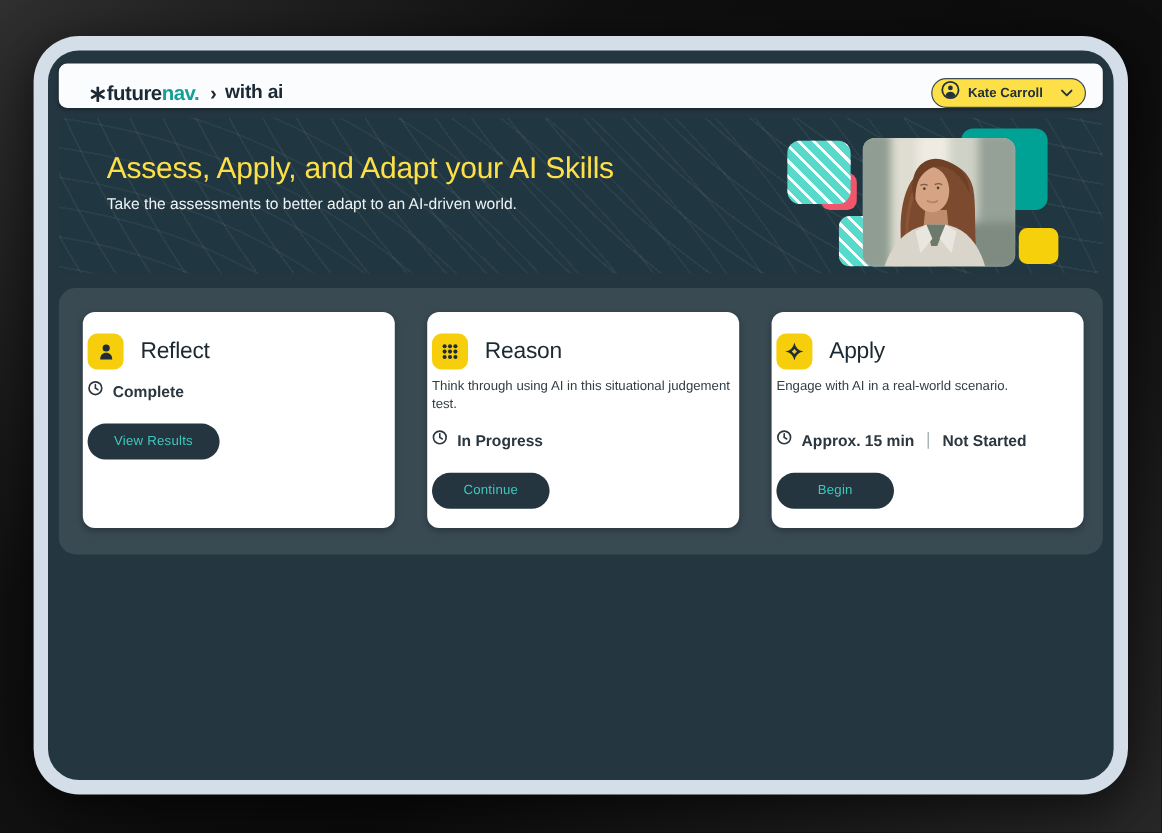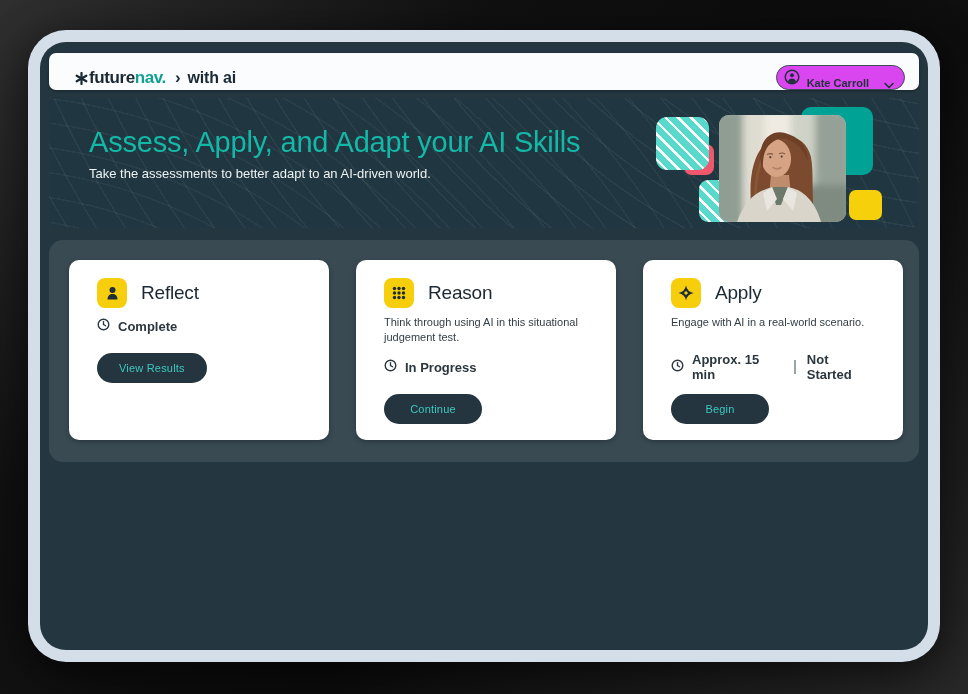--- a/index.html
+++ b/index.html
@@ -32,40 +32,40 @@
     display:flex; align-items:center; padding:12px 14px 0 26px;
     box-shadow:0 1px 3px rgba(0,0,0,.3);
   }
   .logo { display:flex; align-items:baseline; cursor:pointer; }
   .logo-star { margin-right:1px; position:relative; top:2px; }
   .logo-future { font-size:17px; font-weight:800; color:#1b2935; letter-spacing:-0.4px; }
   .logo-nav { font-size:17px; font-weight:800; color:#12a096; letter-spacing:-0.4px; }
   .crumb-sep { font-size:17px; font-weight:700; color:#1b2935; margin:0 7px 0 9px; }
   .app-name { font-size:16px; font-weight:700; color:#1b2935; letter-spacing:-0.2px; }
   .user-menu {
-    margin-left:auto; display:flex; align-items:flex-end; gap:7px;
+    margin-left:auto; display:flex; align-items:center; gap:7px;
     border:1.4px solid #3c4c56; border-radius:13px; height:25px;
-    padding:0 10px 0 7px; background:#d946ef; cursor:pointer;
+    padding:0 10px 0 7px; background:#fde047; cursor:pointer;
   }
   .user-name { font-size:11px; font-weight:700; color:#22313b; }
   .user-menu .chev { margin-left:8px; display:flex; }
 
   
   .hero {
     position:absolute; left:9px; right:9px; top:56px; height:130px;
     border-radius:8px; background:#203640; overflow:hidden;
   }
   .hero::before {
     content:""; position:absolute; inset:0;
     background-image:
       repeating-radial-gradient(circle at 108% -330%, rgba(255,255,255,0) 0 23px, rgba(255,255,255,.05) 23px 24.5px),
       repeating-radial-gradient(circle at -8% 430%, rgba(255,255,255,0) 0 23px, rgba(255,255,255,.045) 23px 24.5px);
   }
   .hero-text { position:absolute; left:40px; top:28px; z-index:4; }
-  .hero-title { font-size:29px; font-weight:400; color:#14b8a6; letter-spacing:-0.2px; }
+  .hero-title { font-size:25px; font-weight:400; color:#fde047; letter-spacing:-0.2px; }
   .hero-subtitle { margin-top:7px; font-size:13px; font-weight:400; color:#eef3f4; }
 
   .shape { position:absolute; }
   .striped {
     background:#57d9cc;
     background-image:repeating-linear-gradient(45deg, rgba(255,255,255,0) 0 6.5px, rgba(255,255,255,.95) 6.5px 9px);
   }
   .shape-striped-a { left:607px; top:19px; width:53px; height:53px; border-radius:11px; z-index:2; }
   .shape-pink { left:635px; top:46px; width:30px; height:31px; border-radius:8px; background:#f0566c; z-index:1; }
   .shape-teal { left:752px; top:9px; width:72px; height:68px; border-radius:10px; background:#00a295; z-index:1; }
@@ -76,21 +76,21 @@
     border-radius:10px; overflow:hidden; z-index:3; background:#c2cbc3;
   }
 
   
   .cards-wrap {
     position:absolute; left:9px; right:9px; top:198px; height:222px;
     border-radius:14px; background:#394a53;
   }
   .card {
     position:absolute; top:20px; width:260px; height:180px;
-    background:#ffffff; border-radius:10px; padding:18px 28px;
+    background:#ffffff; border-radius:10px; padding:18px 4px;
     box-shadow:0 2px 5px rgba(0,0,0,.25);
   }
   .card-1 { left:20px; } .card-2 { left:307px; } .card-3 { left:594px; }
   .card-head { display:flex; align-items:center; gap:14px; height:30px; }
   .card-icon {
     width:30px; height:30px; border-radius:8px; background:#f6ce0b;
     display:flex; align-items:center; justify-content:center; flex:0 0 auto;
   }
   .card-title { font-size:19px; font-weight:500; color:#1a2933; letter-spacing:-0.2px; }
   .card-desc { margin-top:7px; height:34px; font-size:11px; line-height:1.32; color:#323d45; }

